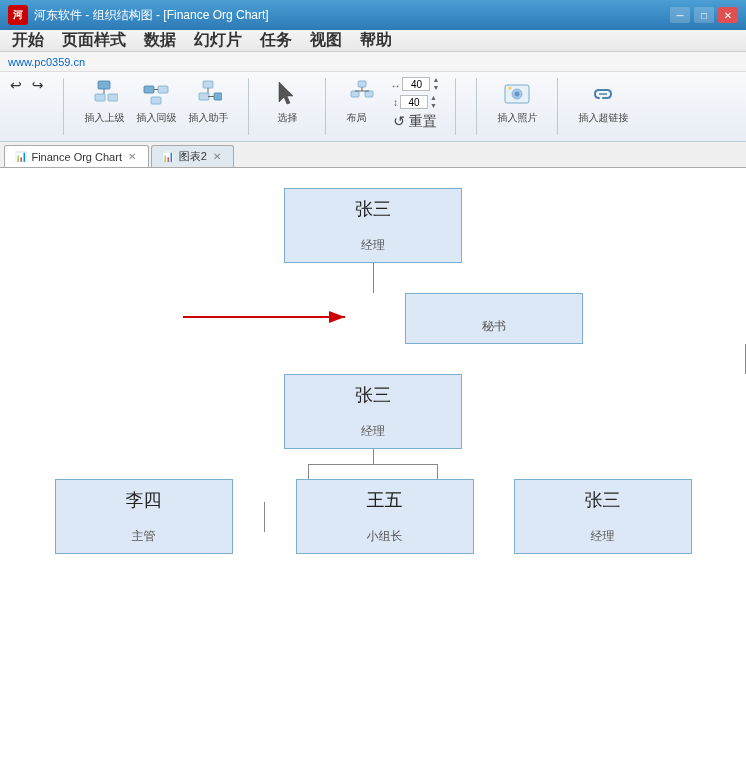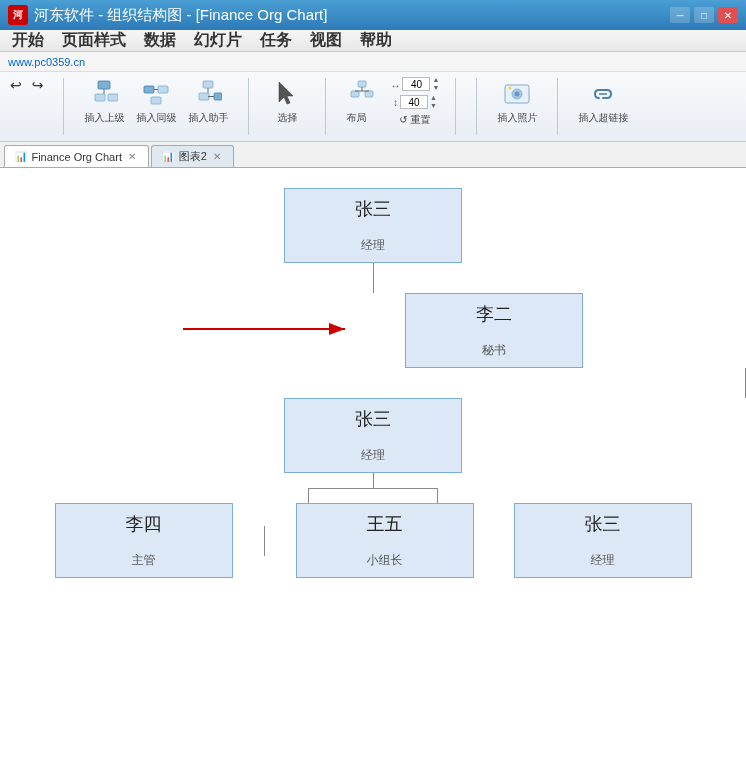--- a/index.html
+++ b/index.html
@@ -16,21 +16,21 @@
       font-size: 12px;
     }
     .title-bar-logo {
       width: 20px; height: 20px;
       background: #cc0000;
       border-radius: 3px;
       margin-right: 6px;
       display: flex; align-items: center; justify-content: center;
       font-size: 10px; color: white; font-weight: bold;
     }
-    .title-bar-text { flex: 1; font-size: 15px; }
+    .title-bar-text { flex: 1; font-size: 12px; }
     .title-bar-controls { display: flex; gap: 4px; }
     .title-ctrl-btn {
       width: 20px; height: 16px;
       background: rgba(255,255,255,0.2);
       border: none; color: white; font-size: 10px;
       cursor: pointer; display: flex; align-items: center; justify-content: center;
       border-radius: 2px;
     }
 
     
@@ -143,21 +143,21 @@
       text-align: center;
     }
     .spinner-arrows {
       display: flex; flex-direction: column;
     }
     .spinner-arrow {
       font-size: 7px; line-height: 8px;
       color: #666; cursor: pointer;
     }
     .reset-btn {
-      font-size: 10px; color: #444;
+      font-size: 14px; color: #444;
       cursor: pointer;
       background: none; border: none;
       padding: 1px 2px;
     }
 
     
     .tab-bar {
       background: #f0f0f0;
       display: flex;
       align-items: flex-end;
@@ -463,21 +463,20 @@
           <svg width="180" height="20" viewBox="0 0 180 20">
             <defs>
               <marker id="arrowhead" markerWidth="8" markerHeight="6" refX="8" refY="3" orient="auto">
                 <polygon points="0 0, 8 3, 0 6" fill="#cc0000"></polygon>
               </marker>
             </defs>
             <line x1="0" y1="10" x2="162" y2="10" stroke="#cc0000" stroke-width="2" marker-end="url(#arrowhead)"></line>
           </svg>
         </div>
         <div class="org-node" style="margin-right:20px;">
-          <div class="node-name">李二</div>
           <div class="node-title">秘书</div>
         </div>
       </div>
 
       <div class="connector-v" style="margin-right:0;"></div>
 
       <div class="org-node">
         <div class="node-name">张三</div>
         <div class="node-title">经理</div>
       </div>

